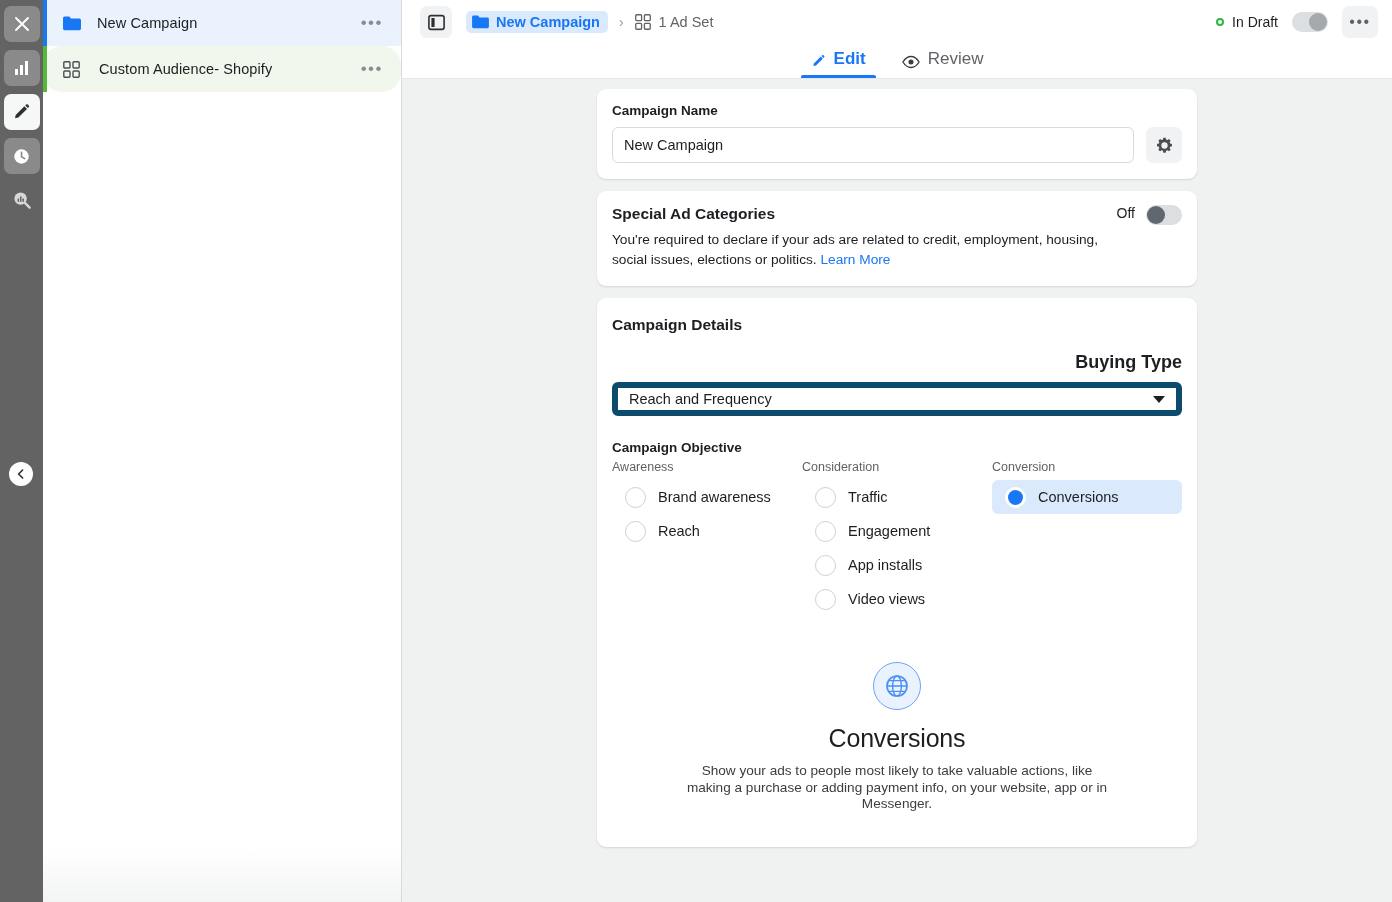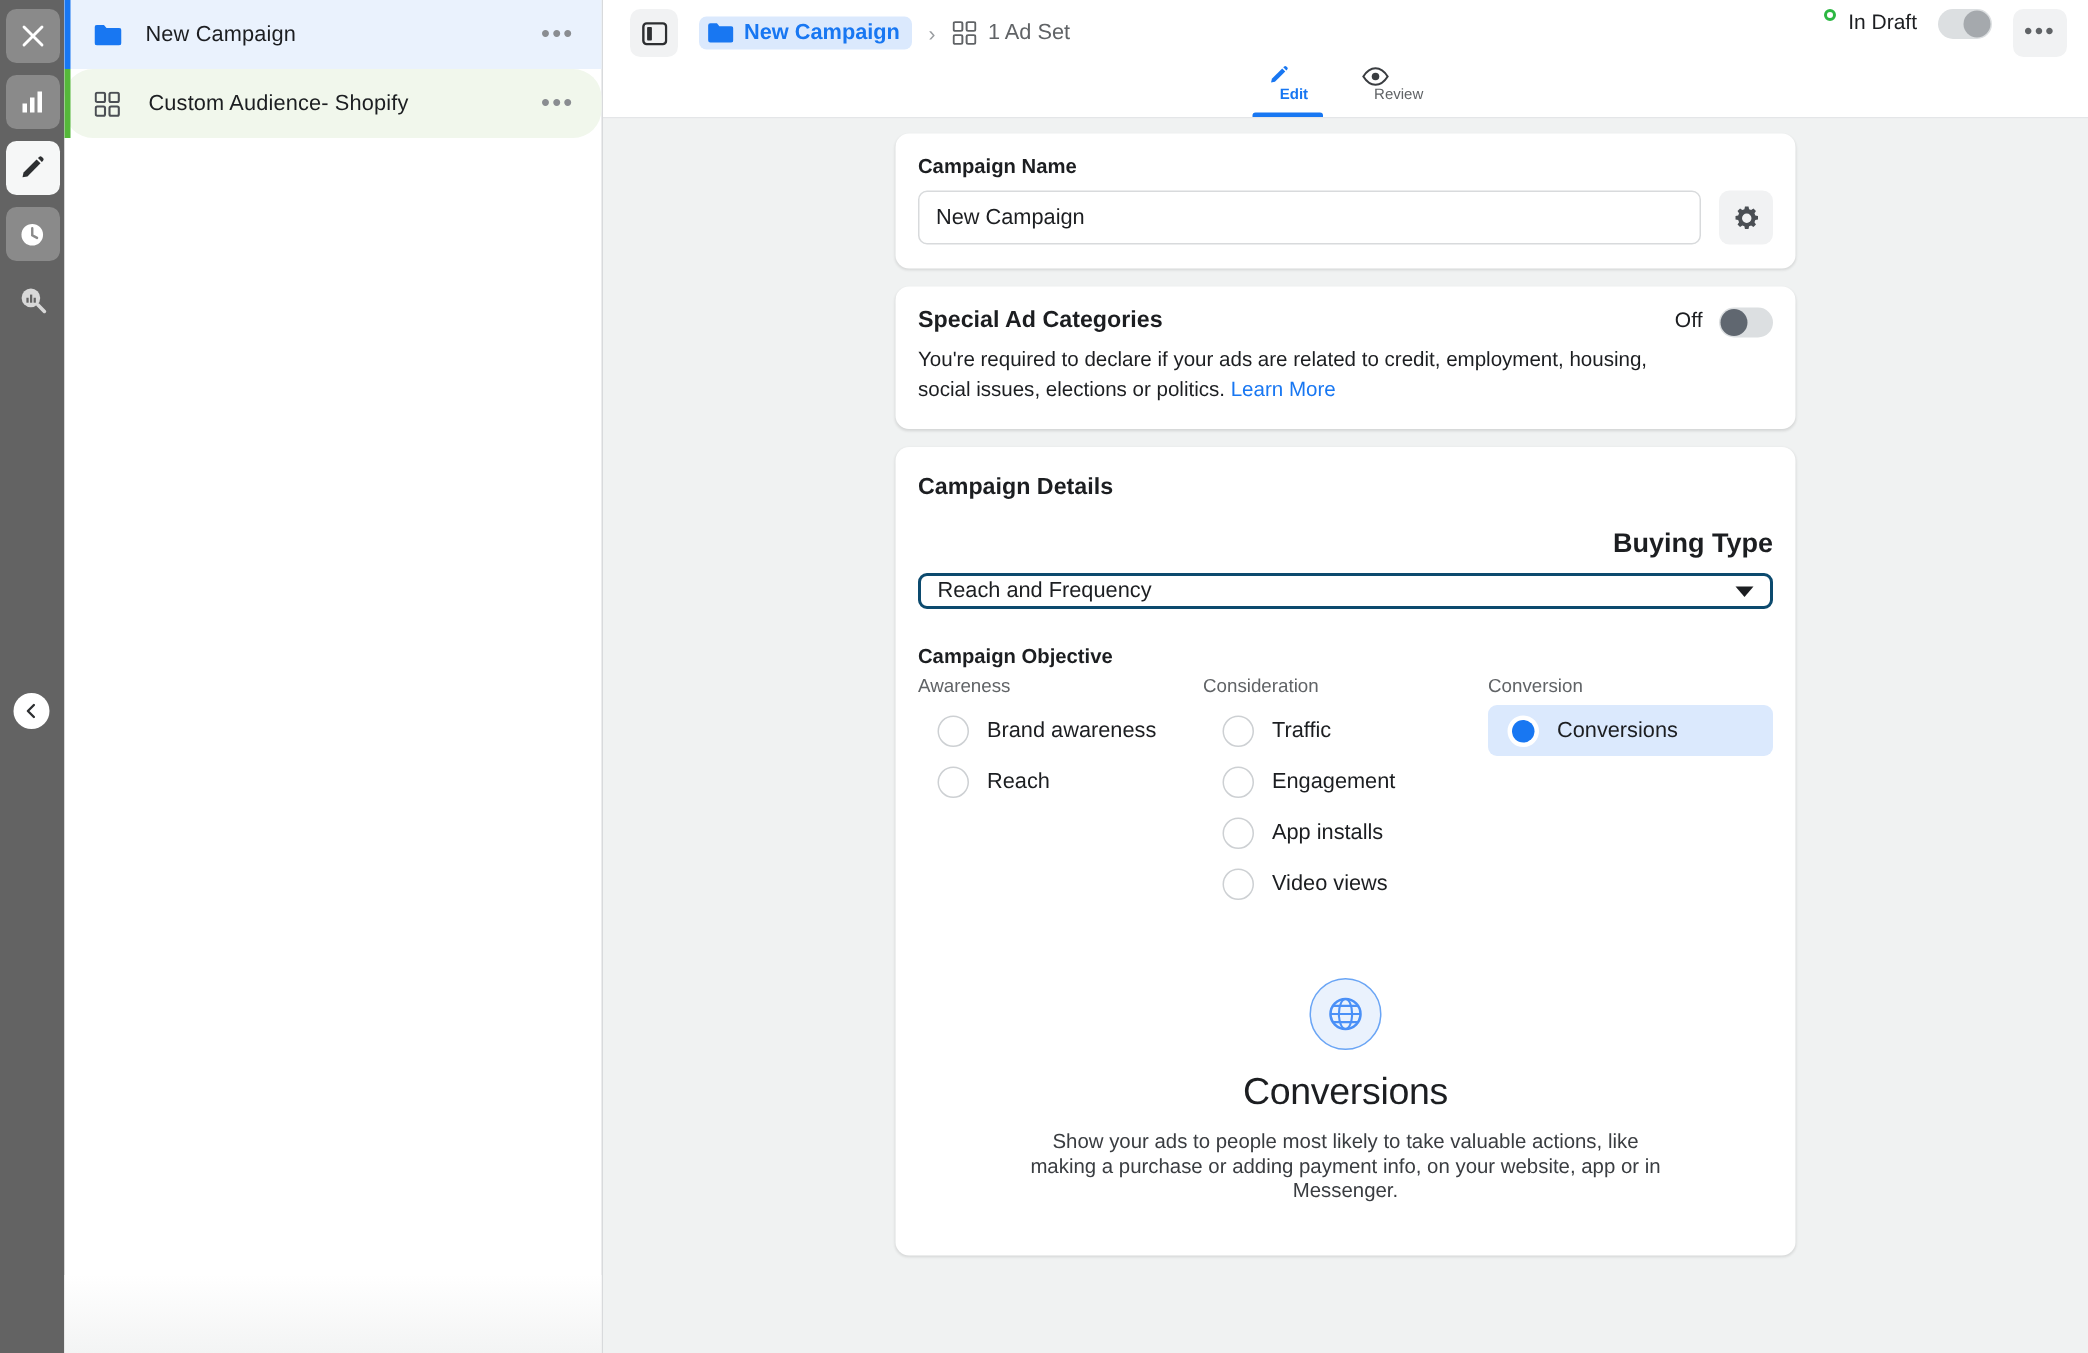--- a/index.html
+++ b/index.html
@@ -96,21 +96,21 @@
     display: flex; align-items: center;
     background: #dbe9fd; border-radius: 5px;
     padding: 3px 8px 3px 6px; cursor: pointer;
   }
   .crumb .crumb-text {
     color: #1877f2; font-size: 14.5px; font-weight: bold; margin-left: 7px;
   }
   .crumb-sep { color: #9a9da1; font-size: 14px; margin: 0 11px; }
   .crumb2 { display: flex; align-items: center; }
   .crumb2 .crumb-text { color: #606366; font-size: 14.5px; margin-left: 8px; }
-  .top-right { margin-left: auto; display: flex; align-items: flex-start; }
+  .top-right { margin-left: auto; display: flex; align-items: center; }
   .draft-dot {
     width: 8px; height: 8px; border-radius: 50%;
     border: 2px solid #2cb742; margin-right: 8px;
   }
   .draft-label { font-size: 14px; color: #1c1e21; margin-right: 14px; }
   .switch {
     width: 36px; height: 20px; border-radius: 10px;
     background: #dcdfe1; position: relative; cursor: pointer;
   }
   .switch .knob {
@@ -125,23 +125,23 @@
     margin-left: 14px; cursor: pointer;
     color: #606366; font-size: 16px; letter-spacing: 1.5px; line-height: 8px;
   }
 
   .tabbar {
     height: 35px; flex: 0 0 35px; background: #ffffff;
     display: flex; align-items: flex-end; justify-content: center;
     border-bottom: 1px solid #e4e6e8;
   }
   .tab {
-    display: flex; align-items: flex-start; padding: 0 10px 9px 10px;
-    font-size: 10px; color: #606366; cursor: pointer;
-    position: relative; margin: 0 8px; flex-direction: column;
+    display: flex; align-items: flex-end; padding: 0 10px 9px 10px;
+    font-size: 17px; color: #606366; cursor: pointer;
+    position: relative; margin: 0 8px;
   }
   .tab .tab-label { margin-left: 8px; }
   .tab.active { color: #1877f2; font-weight: bold; }
   .tab.active:after {
     content: ""; position: absolute; left: 0; right: 0; bottom: 0;
     height: 3px; background: #1877f2; border-radius: 2px 2px 0 0;
   }
 
   
   .content {
@@ -176,22 +176,22 @@
   .off-label { font-size: 14px; color: #1c1e21; margin-right: 11px; }
   .special-body {
     font-size: 13.7px; color: #1c1e21; line-height: 20px;
     margin-top: 5px; max-width: 510px;
   }
   .link { color: #1877f2; cursor: pointer; }
 
   .section-title { font-size: 15.5px; font-weight: bold; color: #1c1e21; }
   .sub-label { font-size: 18px; font-weight: bold; color: #1c1e21; margin-top: 18px; text-align: right; }
   .select {
-    margin-top: 9px; height: 24px; width: 100%;
-    border: 2px solid #0c4a6e; border-radius: 6px; background: #fff;
+    margin-top: 9px; height: 34px; width: 100%;
+    border: 6px solid #0c4a6e; border-radius: 6px; background: #fff;
     display: flex; align-items: center; padding: 0 11px;
     font-size: 14.5px; color: #1c1e21; cursor: pointer;
   }
   .caret {
     margin-left: auto; width: 0; height: 0;
     border-left: 6px solid transparent; border-right: 6px solid transparent;
     border-top: 7px solid #1c1e21;
   }
 
   .obj-label { font-size: 13.5px; font-weight: bold; color: #1c1e21; margin-top: 24px; }

